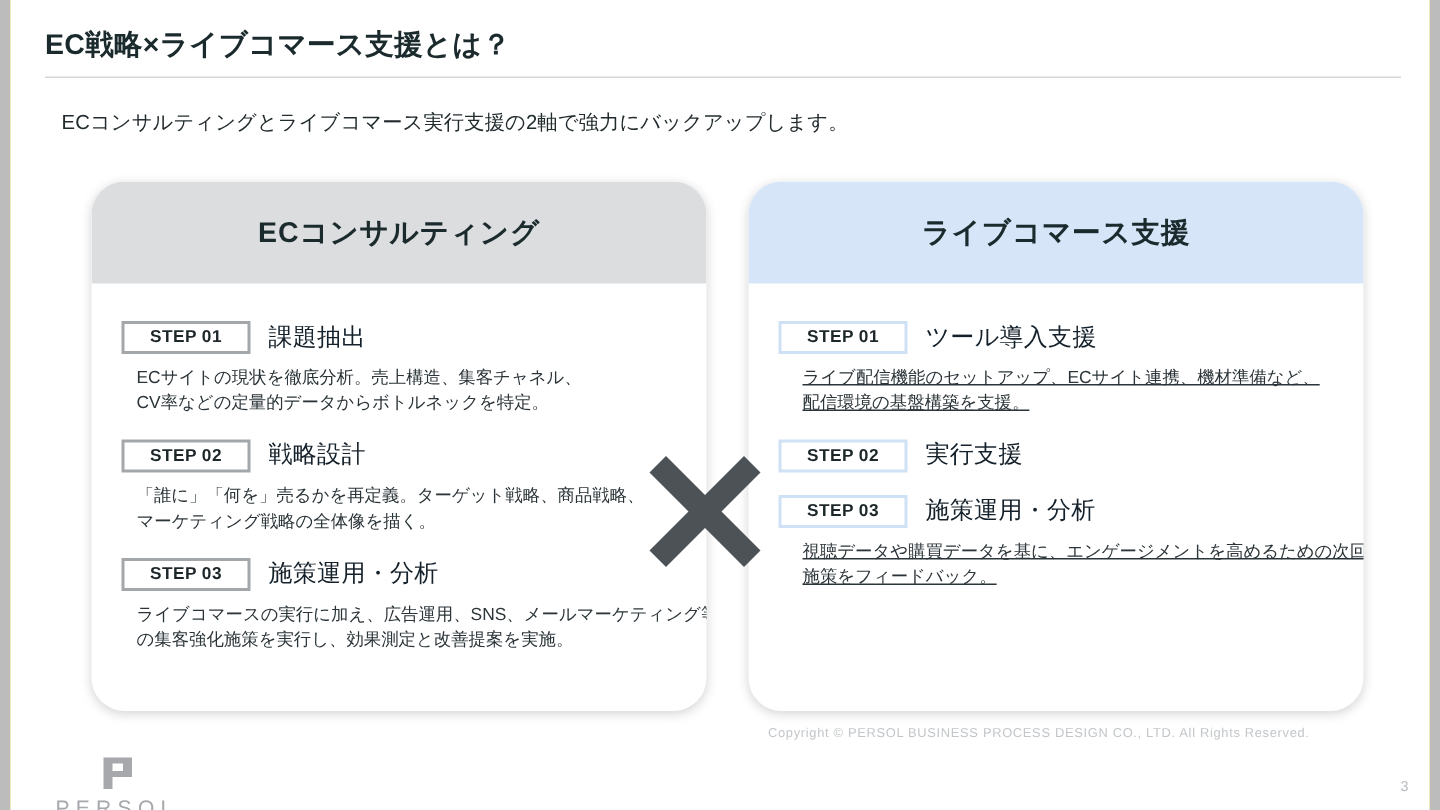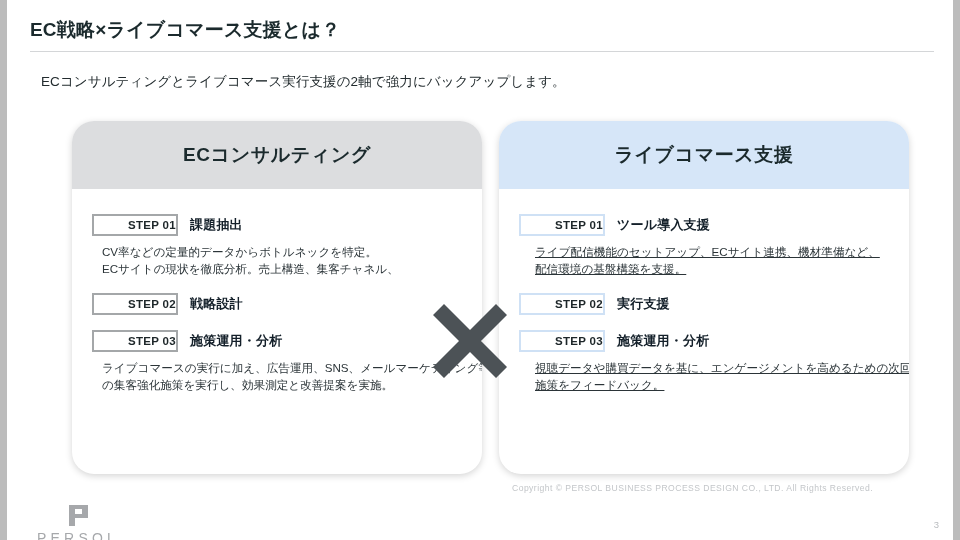--- a/index.html
+++ b/index.html
@@ -73,21 +73,21 @@
   .card {
     position: absolute;
     top: 121px;
     width: 410px;
     height: 353px;
     background: #ffffff;
     border-radius: 22px;
     box-shadow: 0 2px 7px rgba(0,0,0,.17);
     overflow: hidden;
   }
-  .card.left  { left: 65px; }
+  .card.left  { left: 54px; }
   .card.right { left: 492px; }
 
   .card-head {
     position: absolute;
     left: 0; top: 0;
     width: 100%;
     height: 68px;
     display: flex;
     align-items: center;
     justify-content: center;
@@ -121,34 +121,34 @@
     display: flex;
     align-items: center;
     gap: 12px;
     margin-bottom: 7px;
   }
 
   .badge {
     display: inline-block;
     box-sizing: border-box;
     width: 86px;
-    text-align: right;
+    text-align: center;
     padding: 3px 0 3px 0;
     font-size: 11.5px;
     font-weight: bold;
     letter-spacing: .3px;
     color: #1d2629;
     background: #ffffff;
   }
   .card.left  .badge { border: 2px solid #a4a7a9; }
   .card.right .badge { border: 2px solid #cfe1f5; }
 
   .step-title {
-    font-size: 13px;
-    font-weight: bold;
+    font-size: 16px;
+    font-weight: normal;
     color: #14202a;
     letter-spacing: .2px;
   }
 
   .step-desc {
     font-size: 11.6px;
     line-height: 1.5;
     color: #2b3438;
     letter-spacing: 0;
     margin-left: 10px;
@@ -239,29 +239,33 @@
         <div class="card-head-title">ECコンサルティング</div>
       </div>
       <div class="card-body">
 
         <div class="step">
           <div class="step-head">
             <span class="badge">STEP 01</span>
             <span class="step-title">課題抽出</span>
           </div>
           <div class="step-desc">
+            <span>ECサイトの現状を徹底分析。売上構造、集客チャネル、</span>
             <span>CV率などの定量的データからボトルネックを特定。</span>
-            <span>ECサイトの現状を徹底分析。売上構造、集客チャネル、</span>
           </div>
         </div>
 
         <div class="step">
           <div class="step-head">
             <span class="badge">STEP 02</span>
             <span class="step-title">戦略設計</span>
+          </div>
+          <div class="step-desc">
+            <span>「誰に」「何を」売るかを再定義。ターゲット戦略、商品戦略、</span>
+            <span>マーケティング戦略の全体像を描く。</span>
           </div>
         </div>
 
         <div class="step">
           <div class="step-head">
             <span class="badge">STEP 03</span>
             <span class="step-title">施策運用・分析</span>
           </div>
           <div class="step-desc">
             <span>ライブコマースの実行に加え、広告運用、SNS、メールマーケティング等</span>

